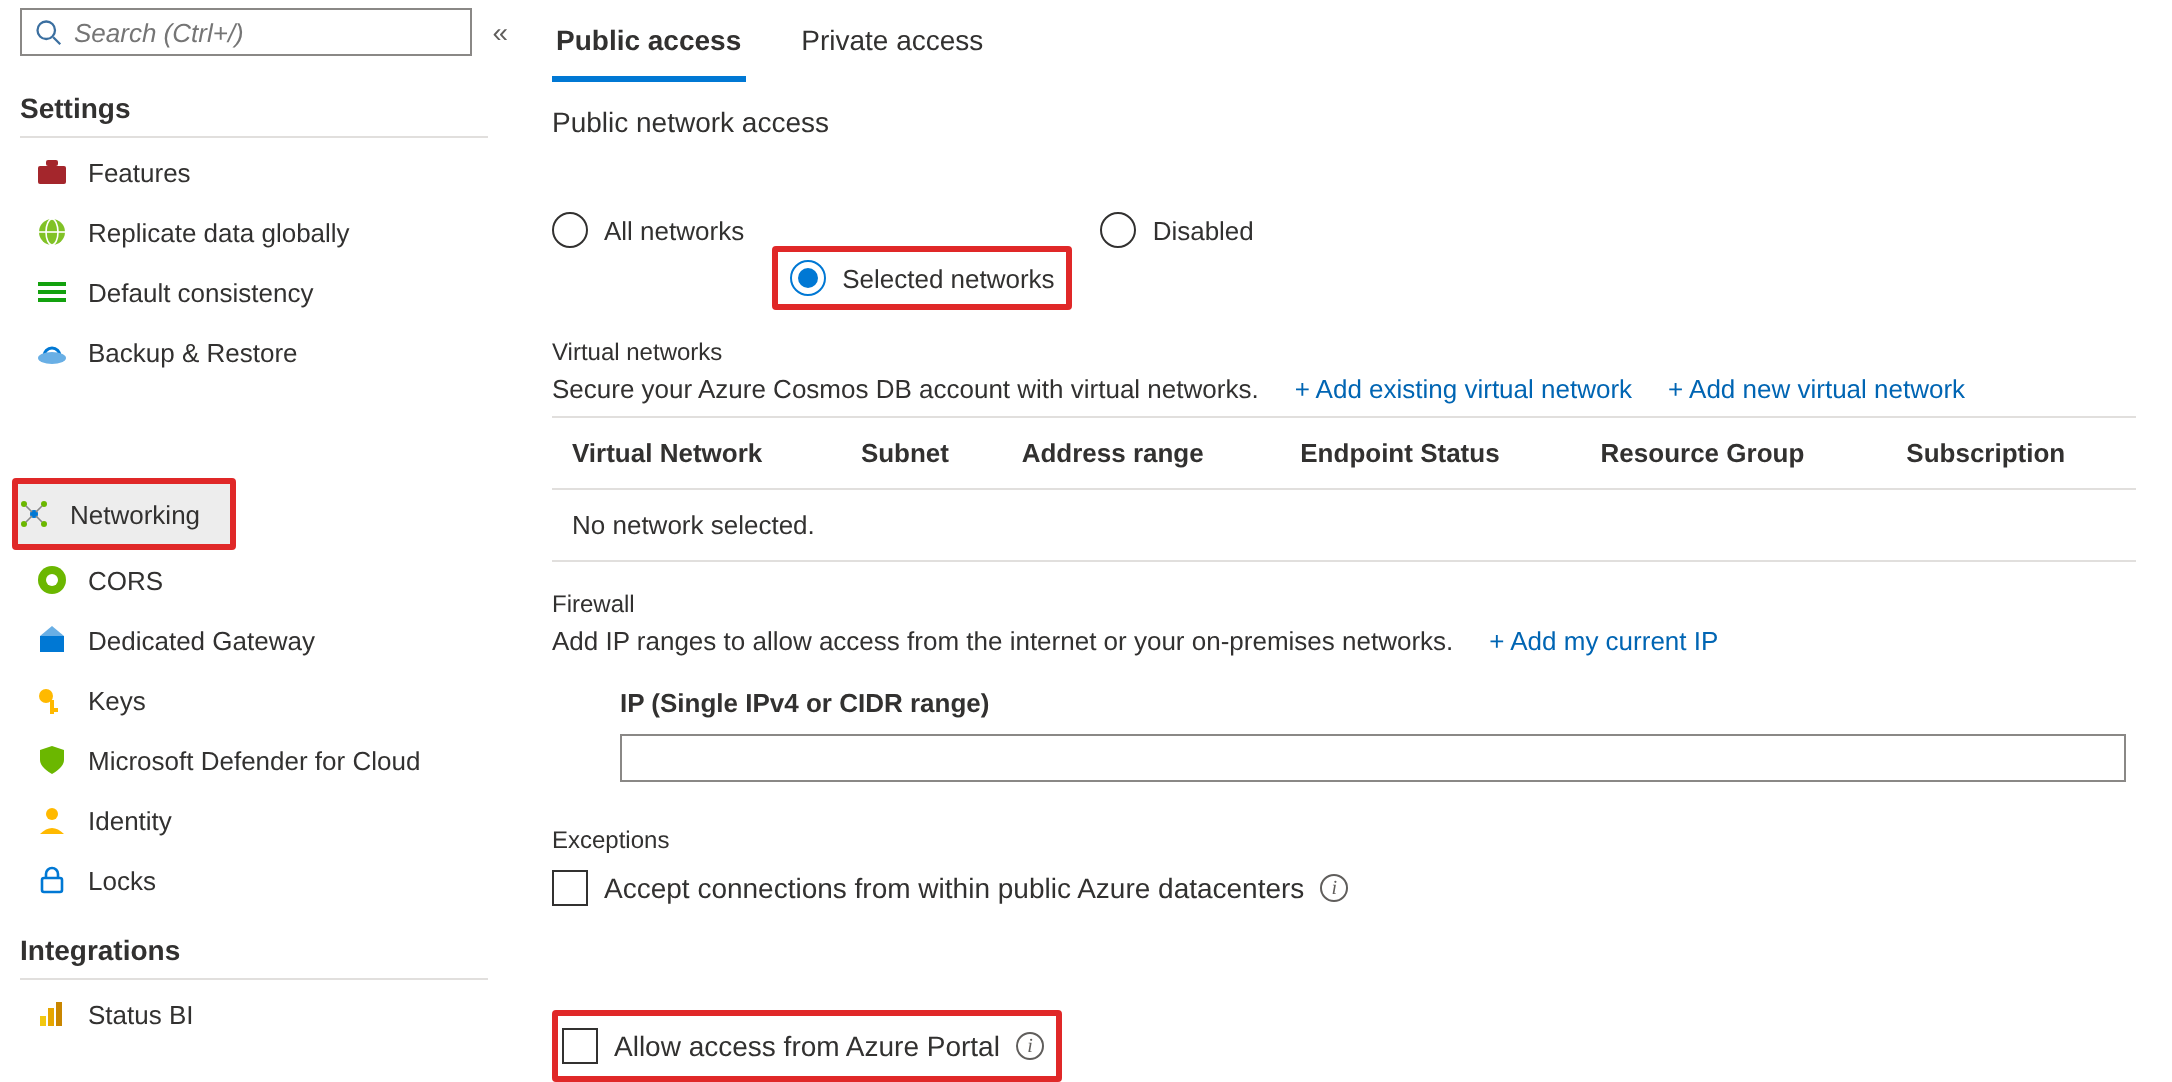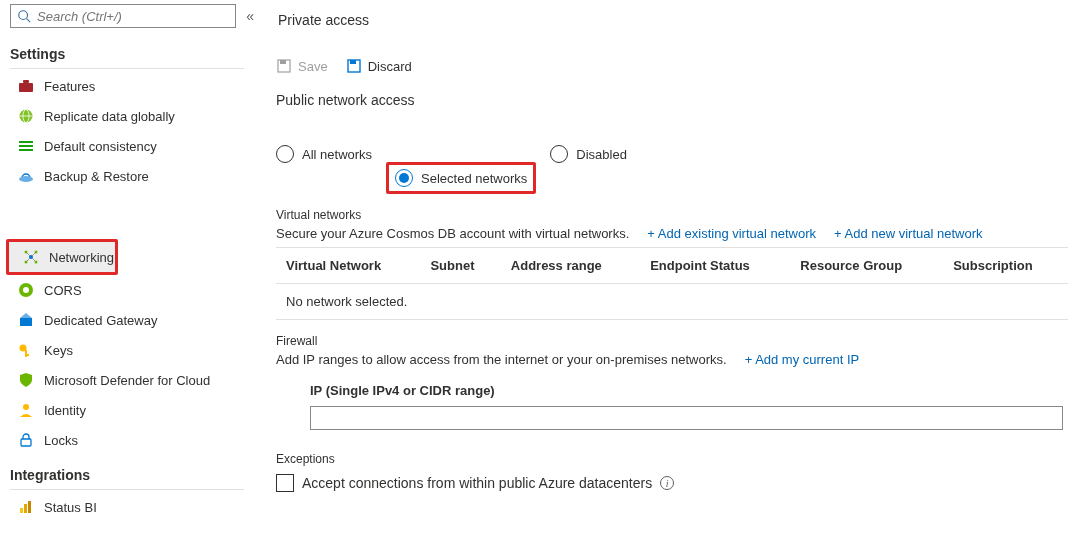--- a/index.html
+++ b/index.html
@@ -42,21 +42,21 @@
     .nav-item {
       display: flex; align-items: center;
       padding: 7px 8px; gap: 10px;
       cursor: pointer;
       font-size: 13px;
     }
     .nav-item.active { background: #ededed; font-weight: 400; }
     .nav-item .icn { width: 16px; height: 16px; flex-shrink: 0; display:flex; align-items:center; justify-content:center; }
     .highlight-red { border: 3px solid #e02828; border-radius: 2px; margin-top: 48px; }
     .sidebar .hl-networking { padding: 0; margin-left: -4px; width: 112px; }
-    .sidebar .hl-networking .nav-item { padding: 7px 14px; }
+    .sidebar .hl-networking .nav-item { padding: 7px 0; }
 
     .main {
       flex: 1; padding: 4px 18px 0 18px;
       overflow-y: auto;
     }
     .tabs { display: flex; gap: 26px; border-bottom: 0; margin-bottom: 12px; }
     .tab {
       padding: 8px 2px 10px; font-size: 14px; cursor: pointer;
       color: #323130;
     }
@@ -247,43 +247,24 @@
             <rect x="10" y="2" width="3" height="12" fill="#c98600"></rect>
           </svg>
         </span>
       <span>Status BI</span>
     </li>
   </ul>
 </div>
 
 <div class="main">
   <div class="tabs">
+    <div class="tab active">Public access</div>
     <div class="tab">Private access</div>
   </div>
 
-  <div class="toolbar">
-    <div class="tool-btn">
-      <span class="tool-icn">
-          <svg width="16" height="16">
-            <rect x="2" y="2" width="12" height="12" fill="none" stroke="#a19f9d" stroke-width="1.2"></rect>
-            <rect x="4" y="2" width="6" height="4" fill="#a19f9d"></rect>
-          </svg>
-        </span>
-      <span>Save</span>
-    </div>
-    <div class="tool-btn enabled">
-      <span class="tool-icn">
-          <svg width="16" height="16">
-            <rect x="2" y="2" width="12" height="12" fill="none" stroke="#0078d4" stroke-width="1.4"></rect>
-            <rect x="4" y="2" width="6" height="4" fill="#0078d4"></rect>
-          </svg>
-        </span>
-      <span>Discard</span>
-    </div>
-  </div>
 
   <div class="section-label">Public network access</div>
   <div class="radio-row">
     <div class="radio-opt">
       <span class="radio">
           <span class="dot"></span>
         </span>
       <span>All networks</span>
     </div>
     <div class="highlight-red hl-selected">

